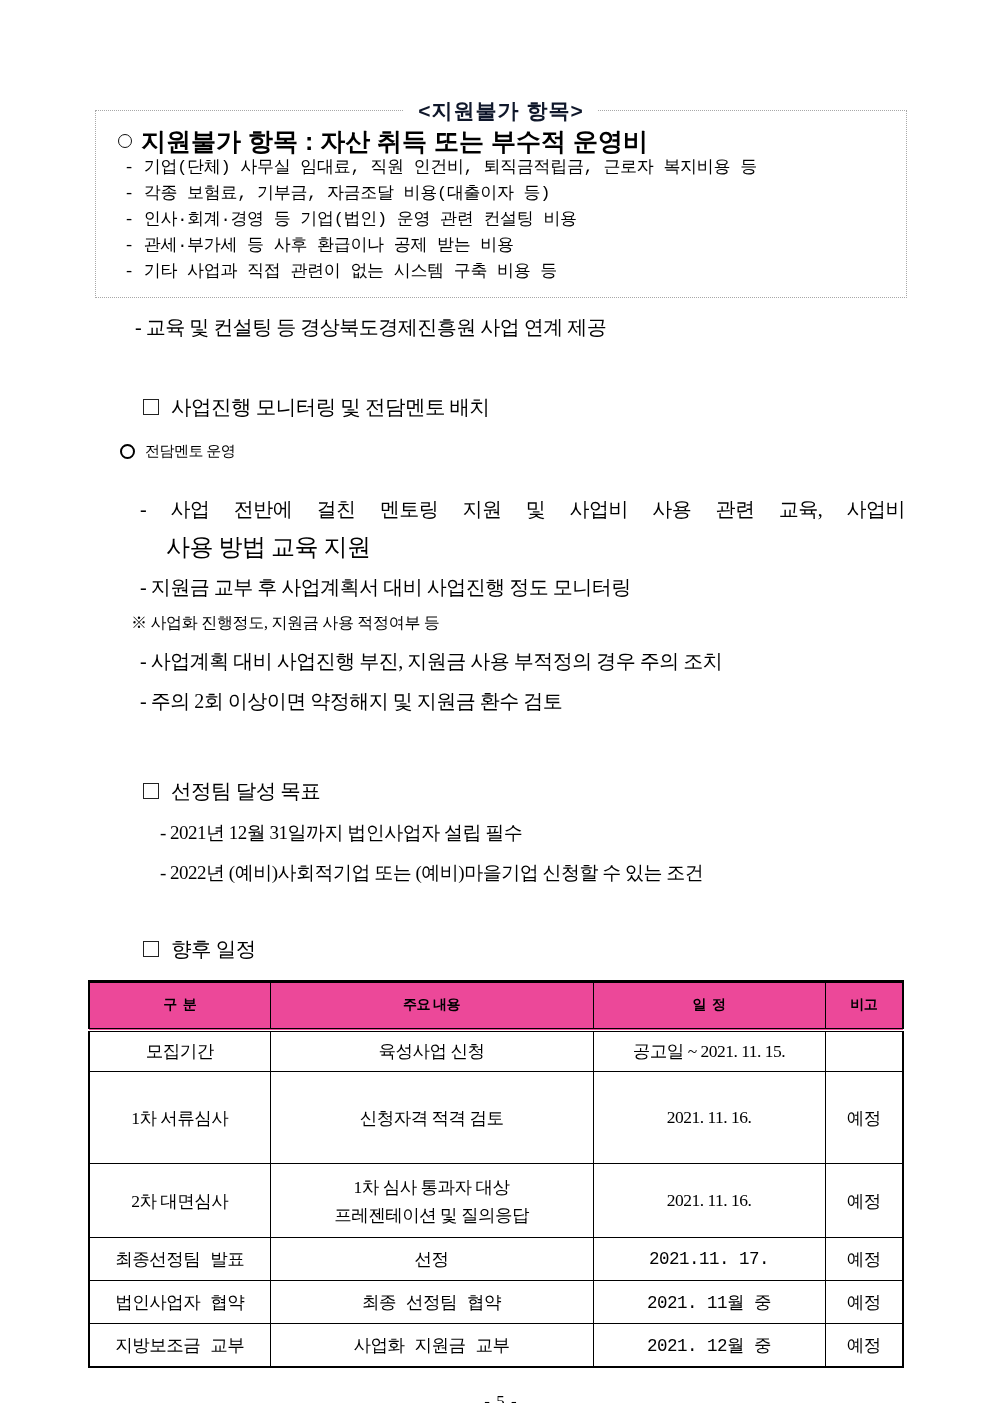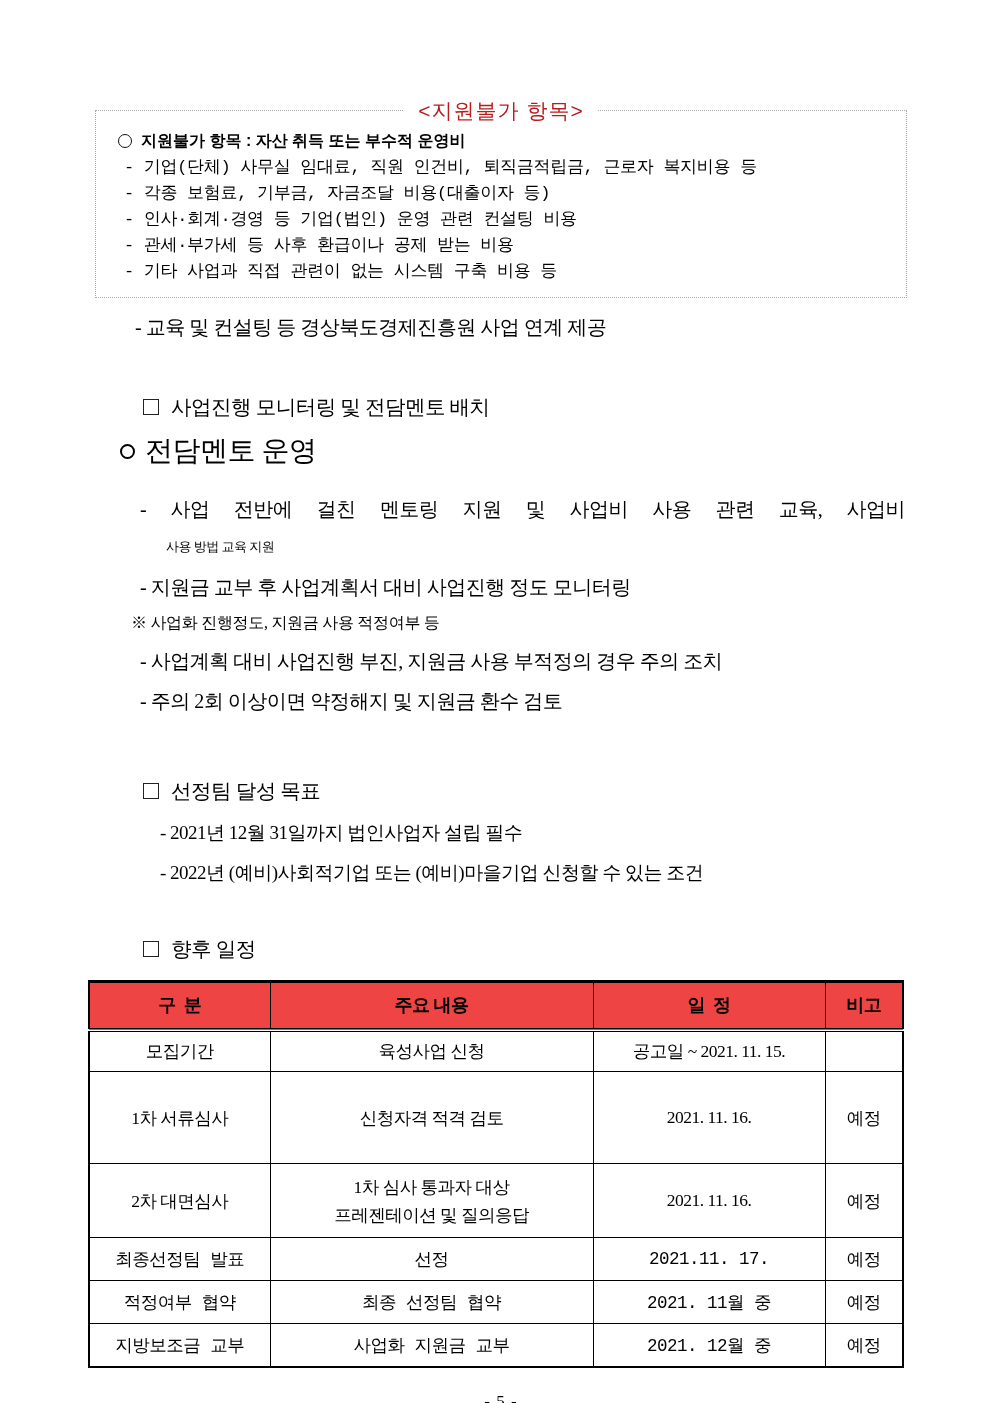--- a/index.html
+++ b/index.html
@@ -24,28 +24,28 @@
   .box-title {
     position: absolute;
     top: -14px; left: 0; right: 0;
     text-align: center;
     pointer-events: none;
   }
   .box-title span {
     display: inline-block;
     background: #ffffff;
     padding: 0 14px;
-    color: #b91c1c;
-    font-weight: normal;
+    color: #0f172a;
+    font-weight: bold;
     font-size: 21px;
     letter-spacing: 1px;
   }
   .box-heading {
     font-weight: bold;
-    font-size: 16px;
+    font-size: 25px;
     line-height: 28px;
     display: flex;
     align-items: center;
     gap: 9px;
   }
   .circle-marker {
     display: inline-block;
     width: 14px; height: 14px;
     border: 1.6px solid #111;
     border-radius: 50%;
@@ -75,21 +75,21 @@
     letter-spacing: -0.5px;
     margin-left: 48px;
   }
   .sq-marker {
     display: inline-block;
     width: 16px; height: 16px;
     border: 1.6px solid #222;
     flex: 0 0 auto;
   }
   .sub-heading {
-    font-size: 28px;
+    font-size: 15px;
     line-height: 26px;
     margin: 18px 0 8px 25px;
     display: flex;
     align-items: center;
     gap: 10px;
     letter-spacing: -0.5px;
   }
   .circle-marker-bold {
     display: inline-block;
     width: 15px; height: 15px;
@@ -103,21 +103,21 @@
     margin: 14px 0 0 45px;
     letter-spacing: -0.5px;
   }
   .bullet.first { margin-top: 32px; }
   .bullet.justify-full {
     width: 765px;
     text-align: justify;
     text-align-last: justify;
   }
   .bullet-cont {
-    font-size: 13px;
+    font-size: 24px;
     line-height: 26px;
     margin: 12px 0 0 71px;
     letter-spacing: -0.5px;
   }
   .ref-note {
     font-size: 16px;
     line-height: 22px;
     margin: 12px 0 0 36px;
     letter-spacing: -0.3px;
   }
@@ -142,24 +142,24 @@
     letter-spacing: -0.5px;
   }
   table.schedule { border: 2px solid #000; border-top-width: 3px; }
   table.schedule th, table.schedule td {
     border: 1px solid #000;
     text-align: center;
     vertical-align: middle;
     padding: 2px 4px;
   }
   table.schedule thead th {
-    background: #ef4444;
+    background: #ec4899;
     height: 48px;
     font-weight: bold;
-    font-size: 18px;
+    font-size: 14px;
     border-bottom: 4px double #000;
     white-space: pre;
   }
   .row-h1 { height: 42px; }
   .row-h2 { height: 92px; }
   .row-h3 { height: 74px; }
   .row-h4 { height: 43px; font-family: Liberation Mono, monospace; }
   .cell-line { display: block; line-height: 28px; }
   .footer {
     text-align: center;
@@ -255,21 +255,21 @@
           <td>2021. 11. 16.</td>
           <td>예정</td>
         </tr>
         <tr class="row-h4">
           <td>최종선정팀 발표</td>
           <td>선정</td>
           <td>2021.11. 17.</td>
           <td>예정</td>
         </tr>
         <tr class="row-h4">
-          <td>적정여부 협약</td>
+          <td>법인사업자 협약</td>
           <td>최종 선정팀 협약</td>
           <td>2021. 11월 중</td>
           <td>예정</td>
         </tr>
         <tr class="row-h4">
           <td>지방보조금 교부</td>
           <td>사업화 지원금 교부</td>
           <td>2021. 12월 중</td>
           <td>예정</td>
         </tr>

